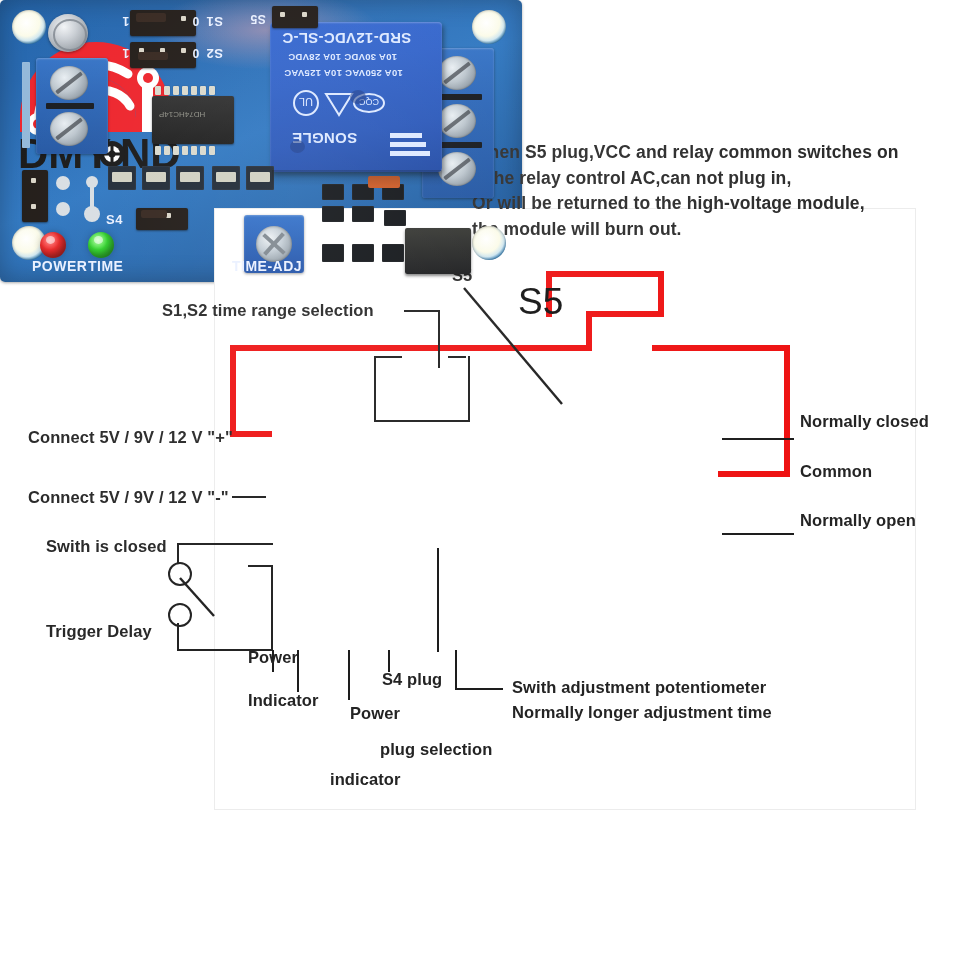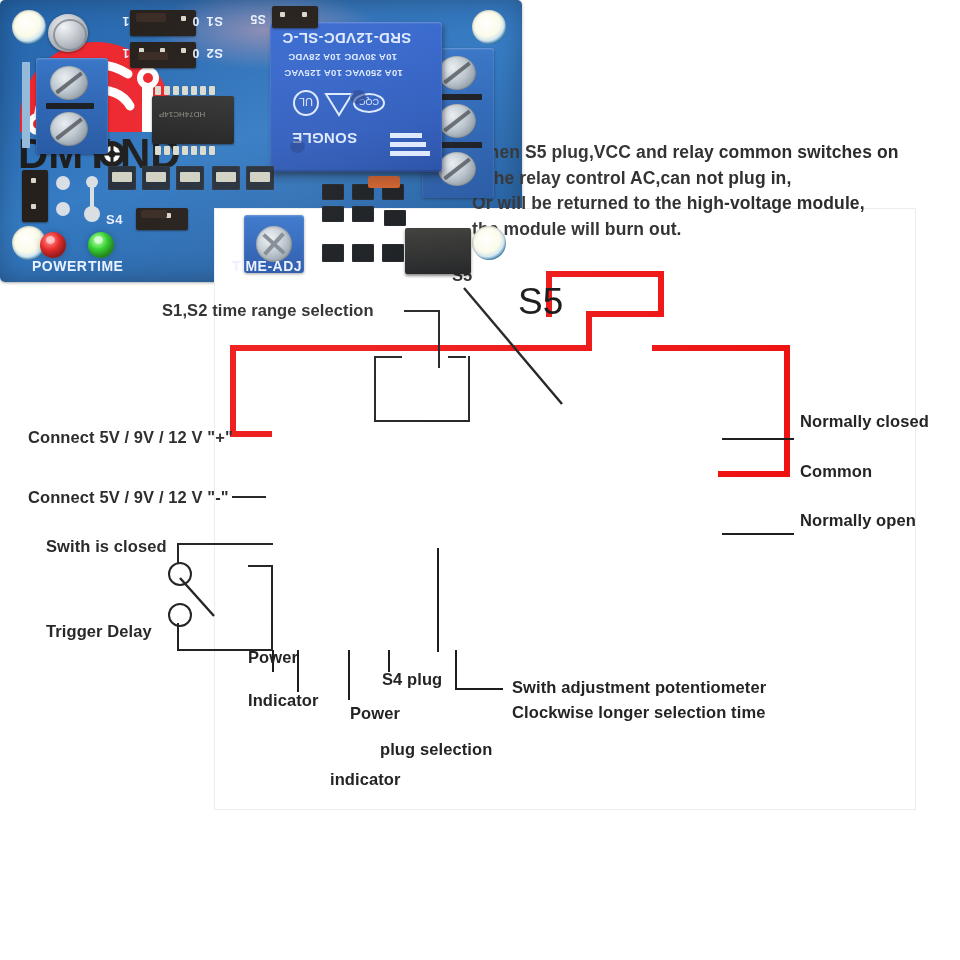--- a/index.html
+++ b/index.html
@@ -386,13 +386,13 @@
 <div class="ln lnv abs" style="left:388px;top:650px;height:22px;"></div>
 <div class="abs lbl" style="left:382px;top:670px;">S4 plug</div>
 
 <div class="ln lnv abs" style="left:437px;top:548px;height:104px;"></div>
 <div class="abs lbl" style="left:380px;top:740px;">plug selection</div>
 <div class="abs lbl" style="left:330px;top:770px;">indicator</div>
 
 <div class="ln lnv abs" style="left:455px;top:650px;height:40px;"></div>
 <div class="ln lnh abs" style="left:455px;top:688px;width:48px;"></div>
 <div class="abs lbl" style="left:512px;top:678px;">Swith adjustment potentiometer</div>
-<div class="abs lbl" style="left:512px;top:703px;">Clockwise longer selection time</div>
+<div class="abs lbl" style="left:512px;top:703px;">Normally longer adjustment time</div>
 
 </body></html>

